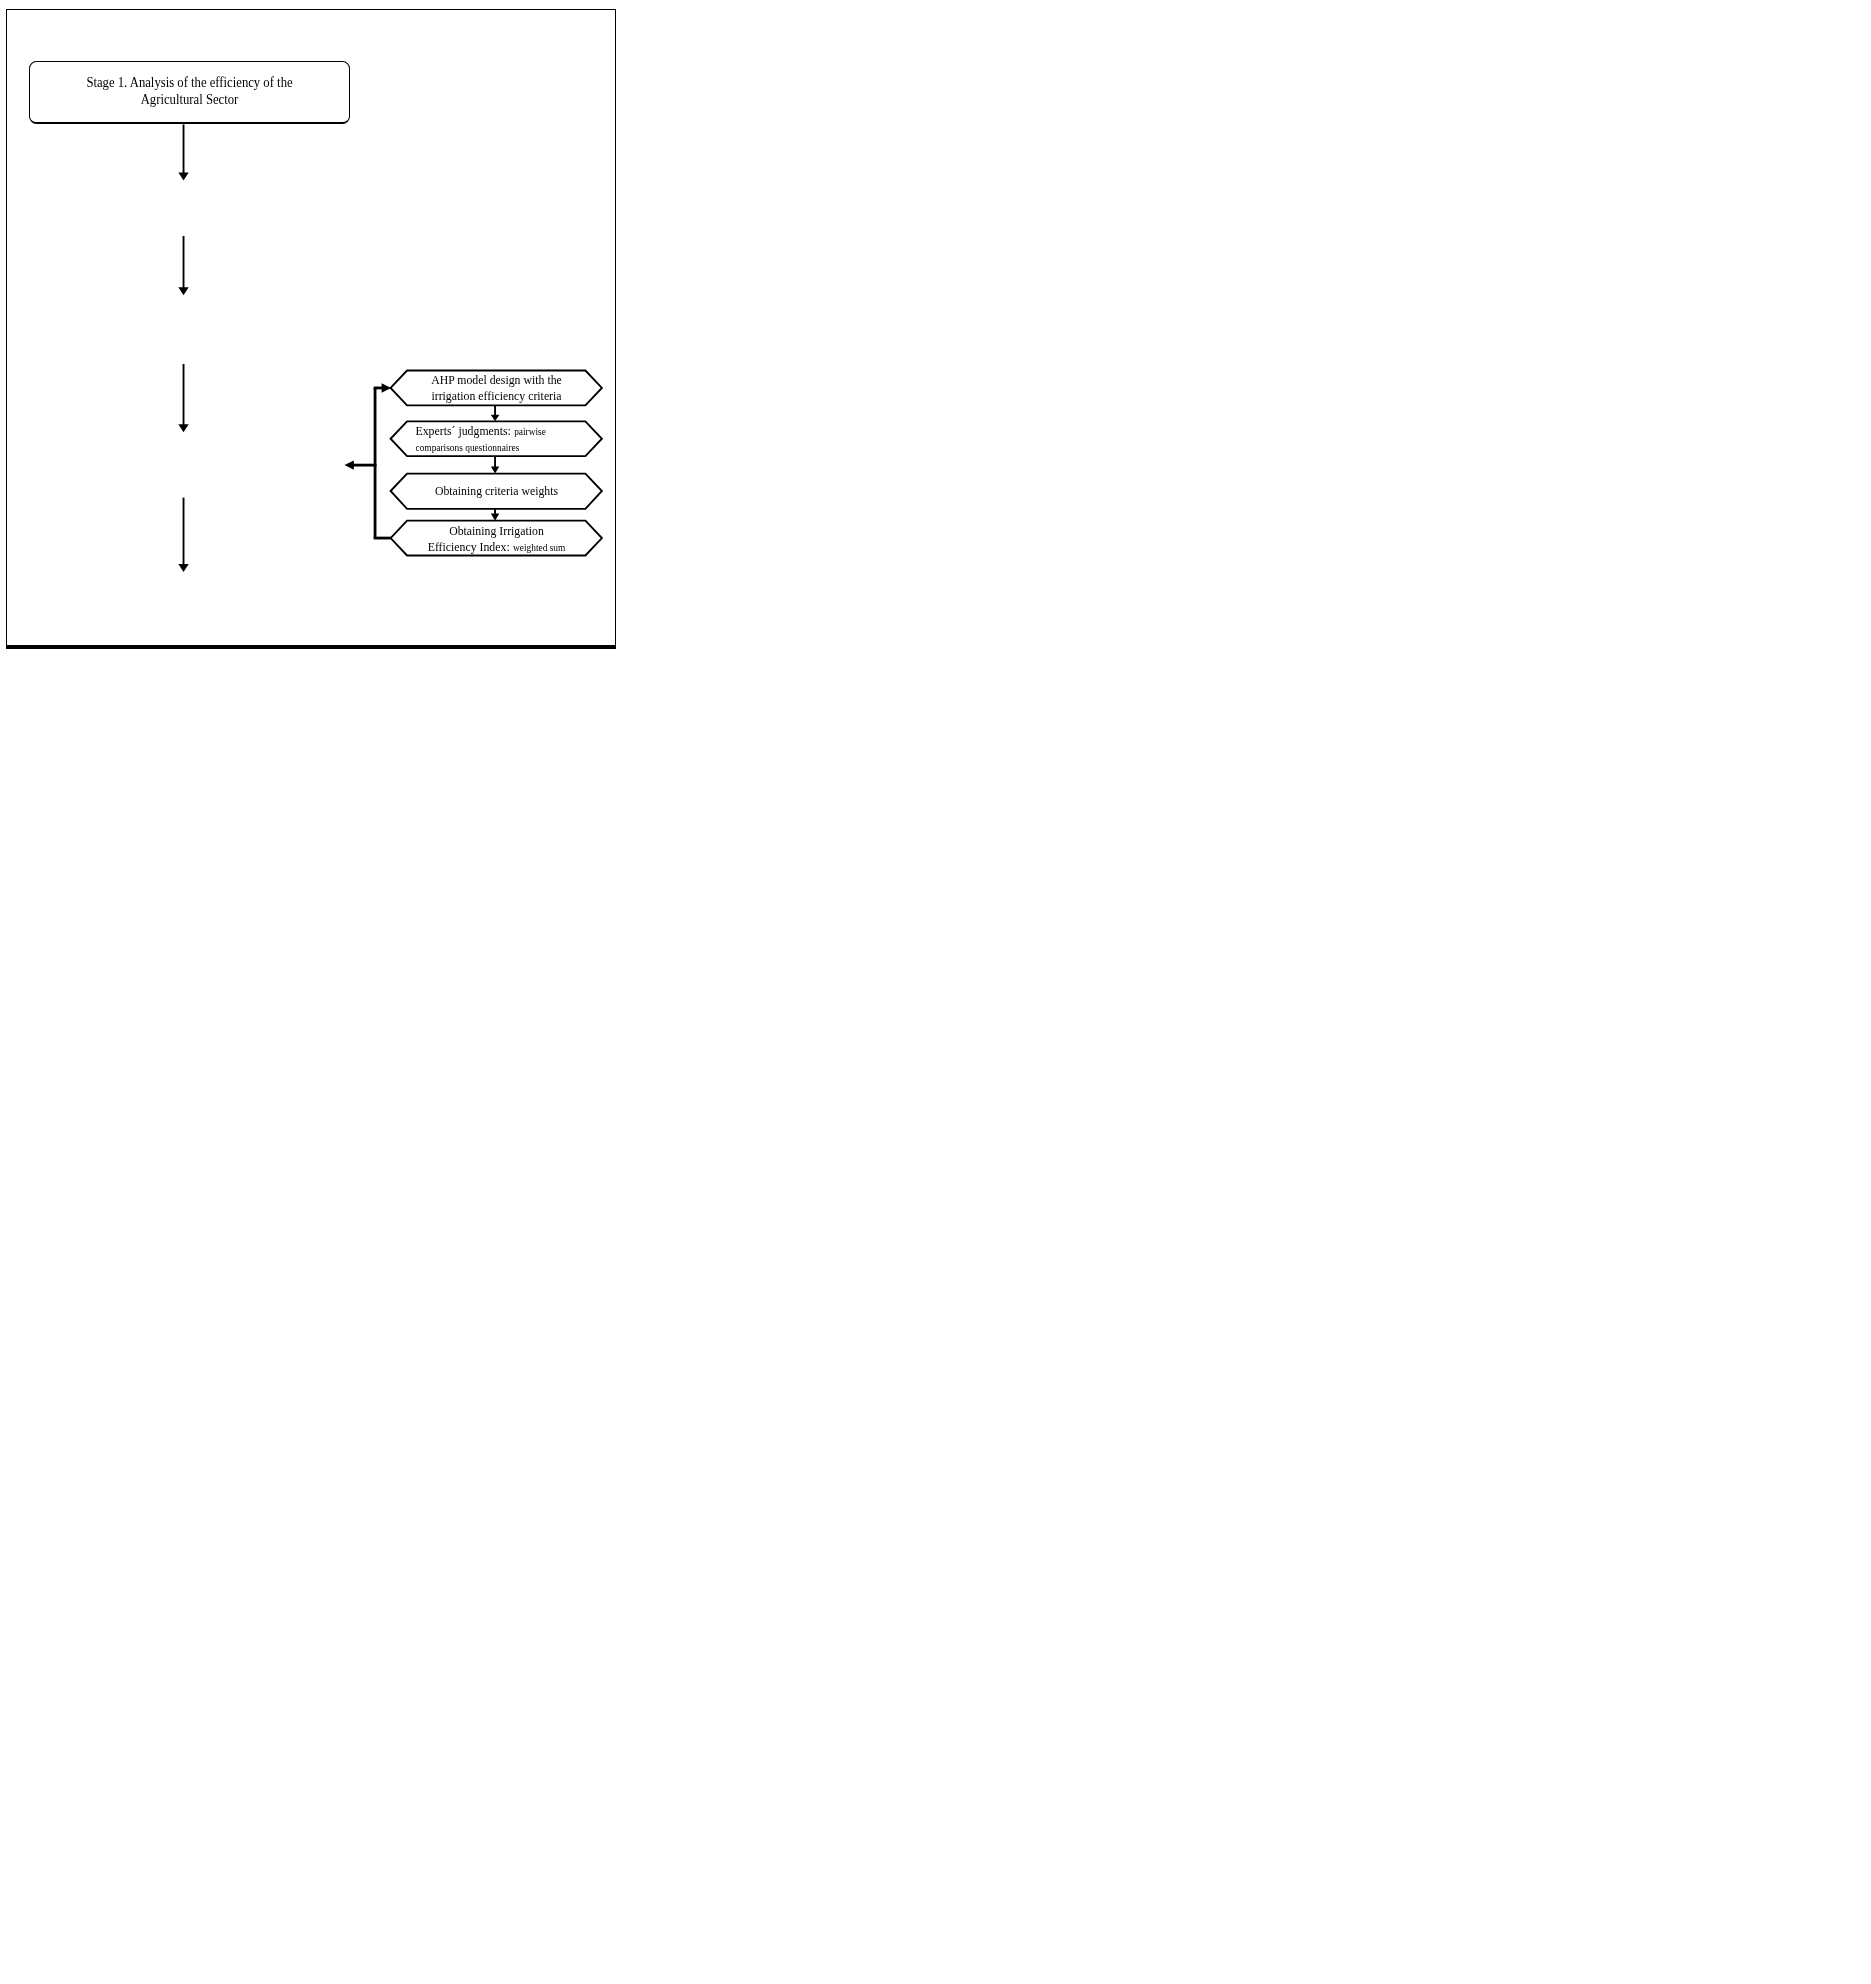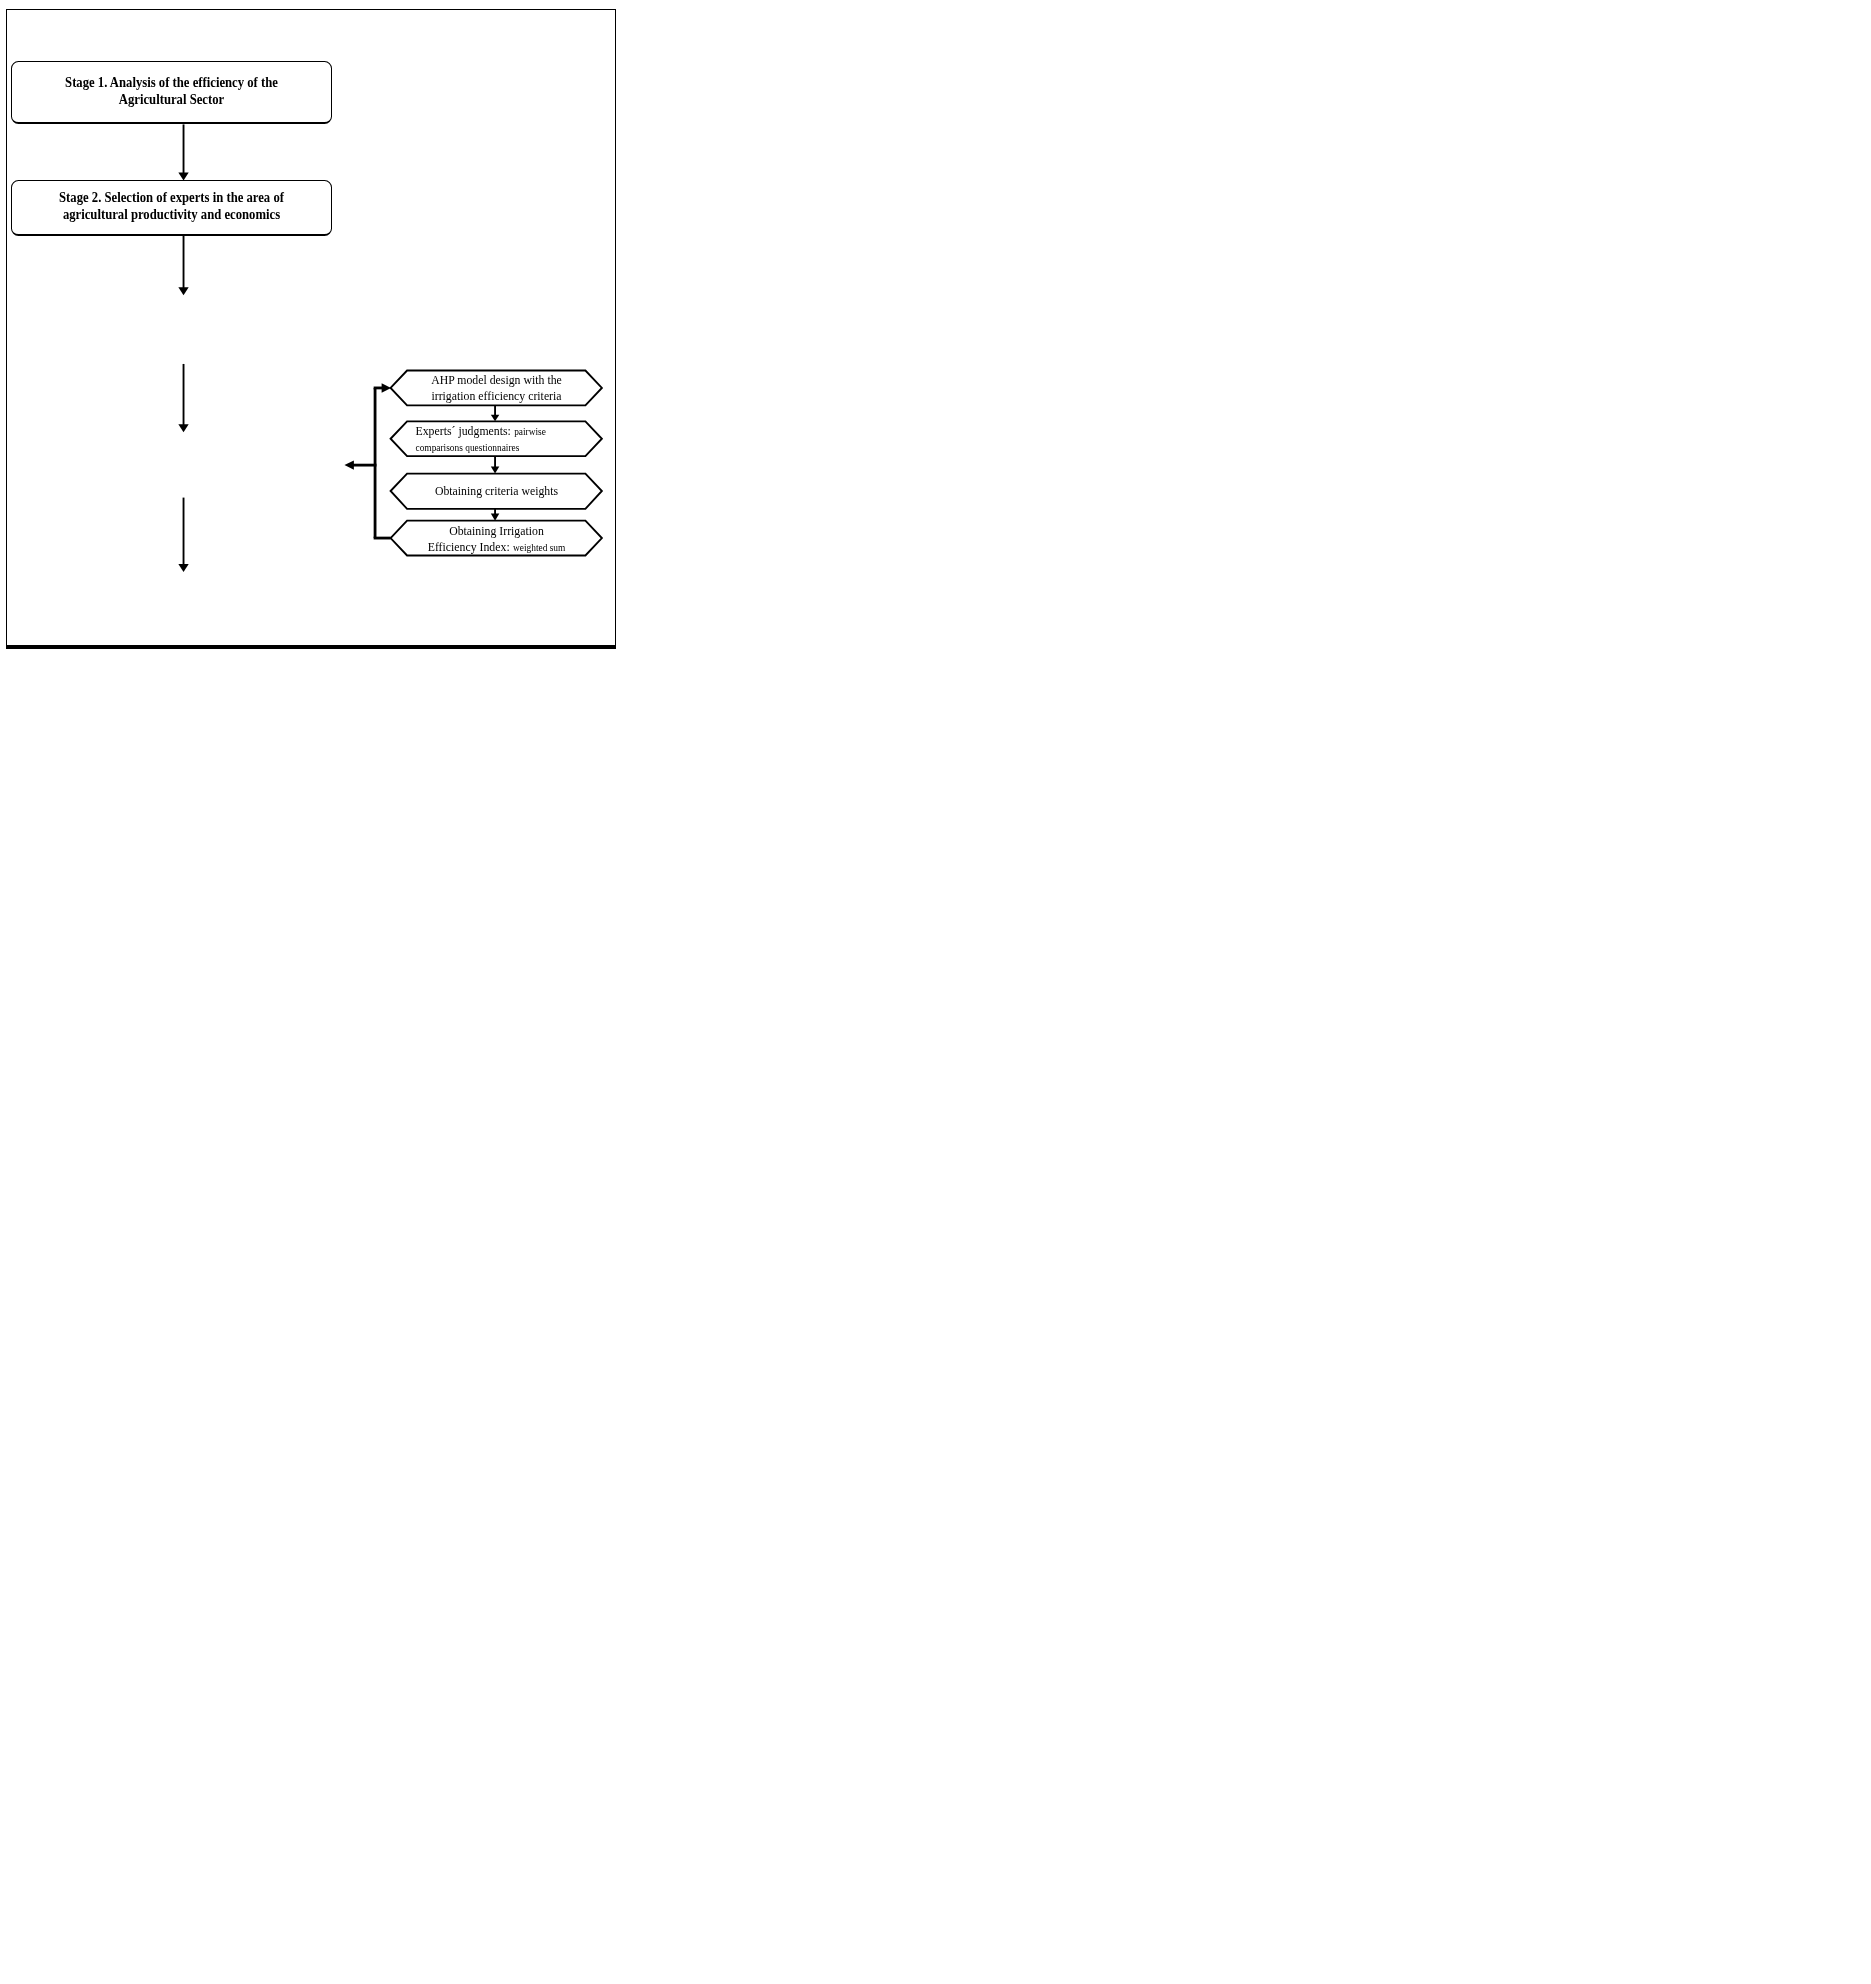--- a/index.html
+++ b/index.html
@@ -11,26 +11,26 @@
     color:#000;
     overflow:hidden;
   }
   .outer-border{
     position:absolute;left:6.1px;top:8.5px;width:610px;height:640px;
     border:1.9px solid #000;border-bottom-width:4.2px;
     box-sizing:border-box;
   }
   .overlay{position:absolute;left:0;top:0;}
   .stage-box{
-    position:absolute;left:11px;width:321px;
+    position:absolute;left:29px;width:321px;
     background:#fff;
     border:1.9px solid #000;border-bottom-width:2.8px;
     border-radius:7.5px;
     box-sizing:border-box;
-    display:flex;align-items:center;justify-content:center;font-weight:bold;
+    display:flex;align-items:center;justify-content:center;
   }
   .box-text{
     width:100%;text-align:center;
     font-size:12.7px;line-height:1.22;
     transform:scaleY(1.12);
   }
   .hex-text{
     position:absolute;left:391px;width:211px;
     display:flex;flex-direction:column;justify-content:center;
     text-align:center;font-size:11.8px;line-height:1.26;
@@ -96,26 +96,20 @@
     </g>
   </svg>
 
   <div class="stage-box" style="top:61px;height:63px;">
     <div class="box-text">
       <div class="tline">Stage 1. Analysis of the efficiency of the</div>
       <div class="tline">Agricultural Sector</div>
     </div>
   </div>
 
-  <div class="stage-box" style="top:180px;height:56px;">
-    <div class="box-text">
-      <div class="tline">Stage 2. Selection of experts in the area of</div>
-      <div class="tline">agricultural productivity and economics</div>
-    </div>
-  </div>
 
 
 
 
   <div class="hex-text" style="top:370px;height:35px;">
     <div class="tline">AHP model design with the</div>
     <div class="tline">irrigation efficiency criteria</div>
   </div>
 
   <div class="hex-text left-align" style="top:421px;height:35px;">

